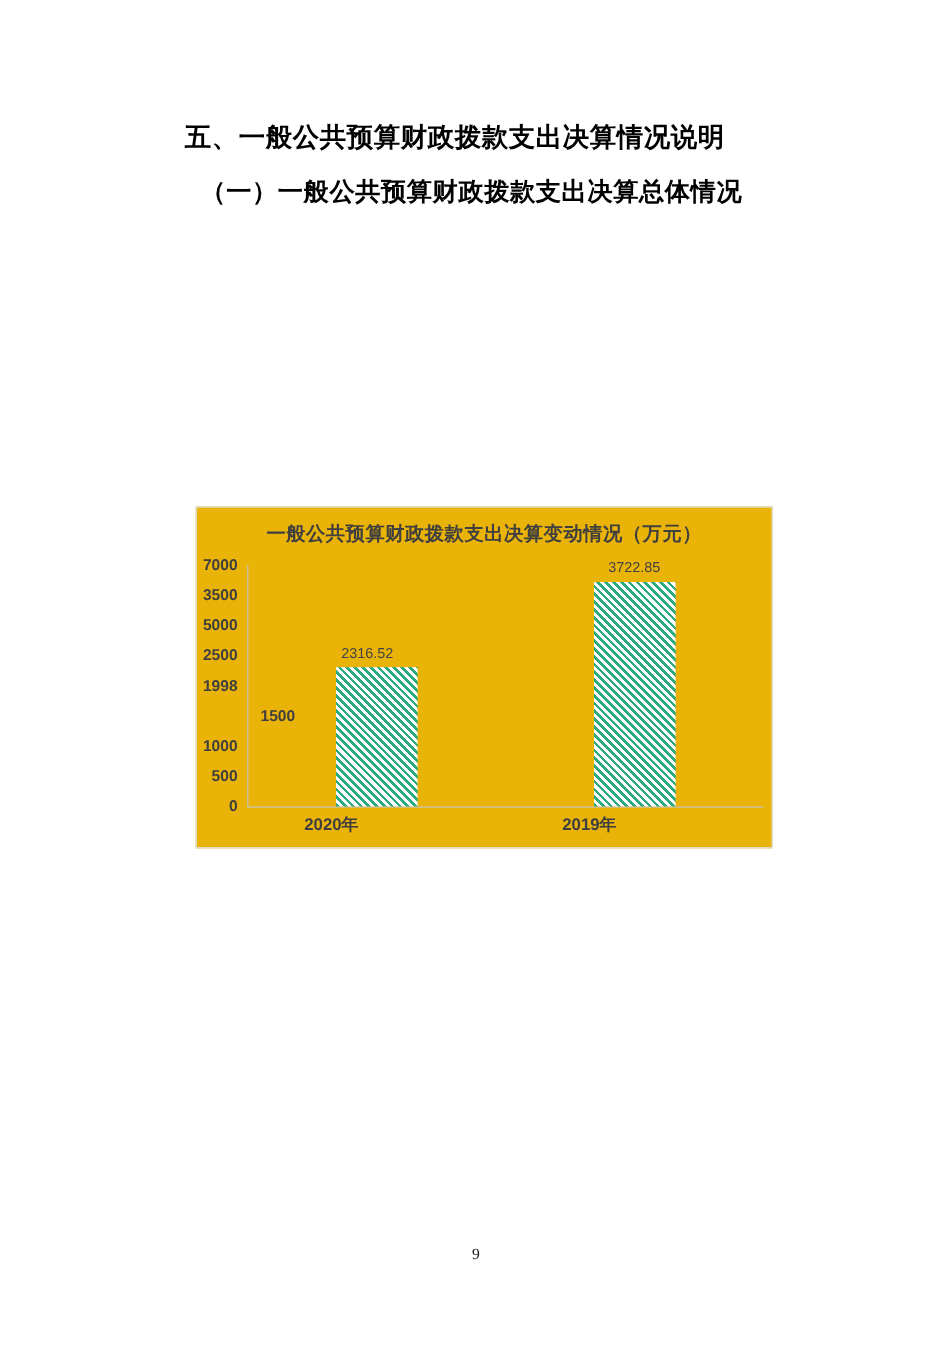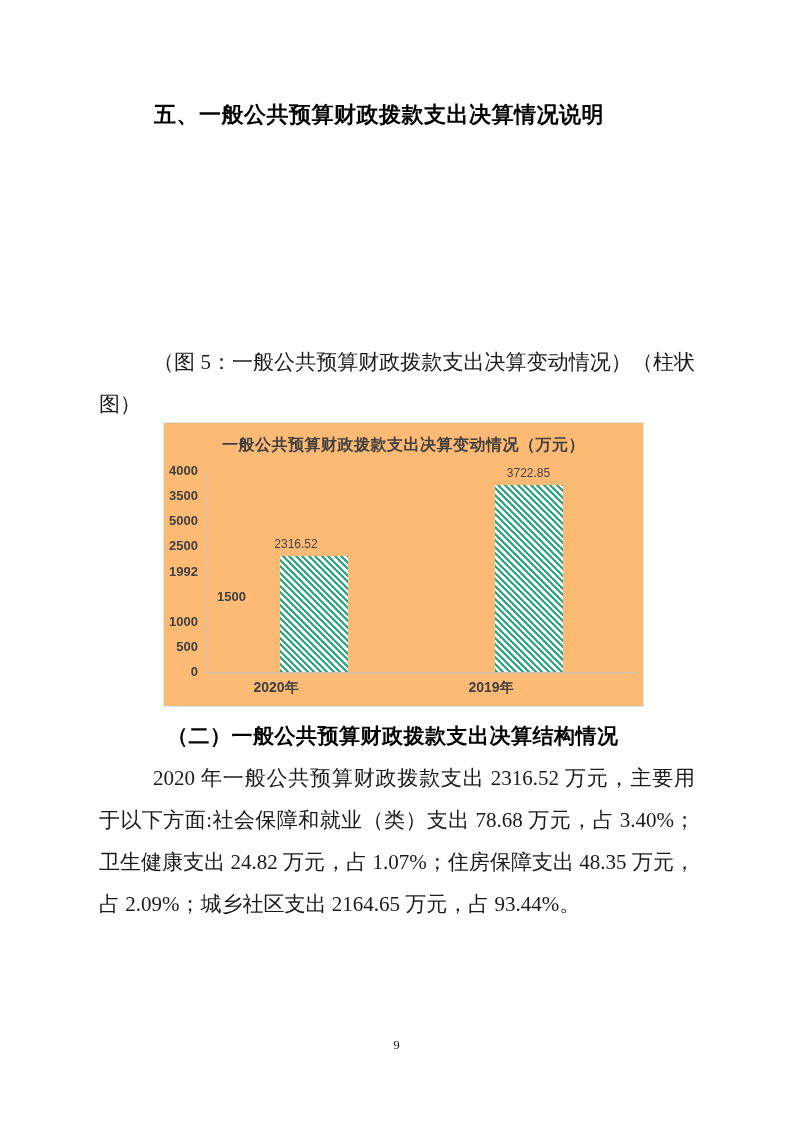--- a/index.html
+++ b/index.html
@@ -53,21 +53,21 @@
   }
   .p1 { top: 184px; }
   .fig-caption { top: 341px; }
   .p2 { top: 757px; }
 
   
   .chart {
     position: absolute;
     left: 163px; top: 422px;
     width: 481px; height: 285px;
-    background: #fdba74;
+    background: #eab308;
     border: 1px solid var(--chart-border, #dce6f2);
     box-sizing: border-box;
     font-family: "Liberation Sans", "DejaVu Sans", sans-serif;
   }
   .chart-title {
     position: absolute;
     left: 0; top: 12px;
     width: 100%;
     text-align: center;
     font-size: 16px;
@@ -126,45 +126,43 @@
     color: #1a1a1a;
   }
 </style>
 </head>
 <body>
 
 <div class="page">
 
   <div class="h1">五、一般公共预算财政拨款支出决算情况说明</div>
 
+  <div class="h2">（一）一般公共预算财政拨款支出决算总体情况</div>
 
 
-  <div class="body-para fig-caption">（图 5：一般公共预算财政拨款支出决算变动情况）（柱状图）</div>
 
   <div class="chart">
     <div class="chart-title">一般公共预算财政拨款支出决算变动情况（万元）</div>
     <div class="y-axis-line"></div>
     <div class="x-axis-line"></div>
     <div id="plot-area"></div>
   <div class="ytick" style="top: 241px;">0</div>
       <div class="ytick" style="top: 215.875px;">500</div>
       <div class="ytick" style="top: 190.75px;">1000</div>
       <div class="ytick" style="top: 165.625px; margin-left: 48px;">1500</div>
-      <div class="ytick" style="top: 140.5px;">1992</div>
+      <div class="ytick" style="top: 140.5px;">1998</div>
       <div class="ytick" style="top: 115.375px;">2500</div>
       <div class="ytick" style="top: 90.25px;">5000</div>
       <div class="ytick" style="top: 65.125px;">3500</div>
-      <div class="ytick" style="top: 40px;">4000</div>
+      <div class="ytick" style="top: 40px;">7000</div>
       <div class="bar" style="left: 115.5px; top: 133px; width: 68px; height: 116px; background: repeating-linear-gradient(45deg, rgb(43, 172, 126) 0px, rgb(43, 172, 126) 2.2px, rgb(255, 255, 255) 2.2px, rgb(255, 255, 255) 4.6px);"></div>
-      <div class="bar-label" style="left: 82px; top: 114px;">2316.52</div>
+      <div class="bar-label" style="left: 92px; top: 114px;">2316.52</div>
       <div class="xlabel" style="left: 89.5px;">2020年</div>
       <div class="bar" style="left: 330.5px; top: 62px; width: 68px; height: 187px; background: repeating-linear-gradient(45deg, rgb(43, 172, 126) 0px, rgb(43, 172, 126) 2.2px, rgb(255, 255, 255) 2.2px, rgb(255, 255, 255) 4.6px);"></div>
       <div class="bar-label" style="left: 314.5px; top: 43px;">3722.85</div>
       <div class="xlabel" style="left: 304.5px;">2019年</div>
     </div>
 
-  <div class="h3">（二）一般公共预算财政拨款支出决算结构情况</div>
 
-  <div class="body-para p2">2020 年一般公共预算财政拨款支出 2316.52 万元，主要用于以下方面:社会保障和就业（类）支出 78.68 万元，占 3.40%；卫生健康支出 24.82 万元，占 1.07%；住房保障支出 48.35 万元，占 2.09%；城乡社区支出 2164.65 万元，占 93.44%。</div>
 
   <div class="page-number">9</div>
 
 </div>
 
 </body></html>

